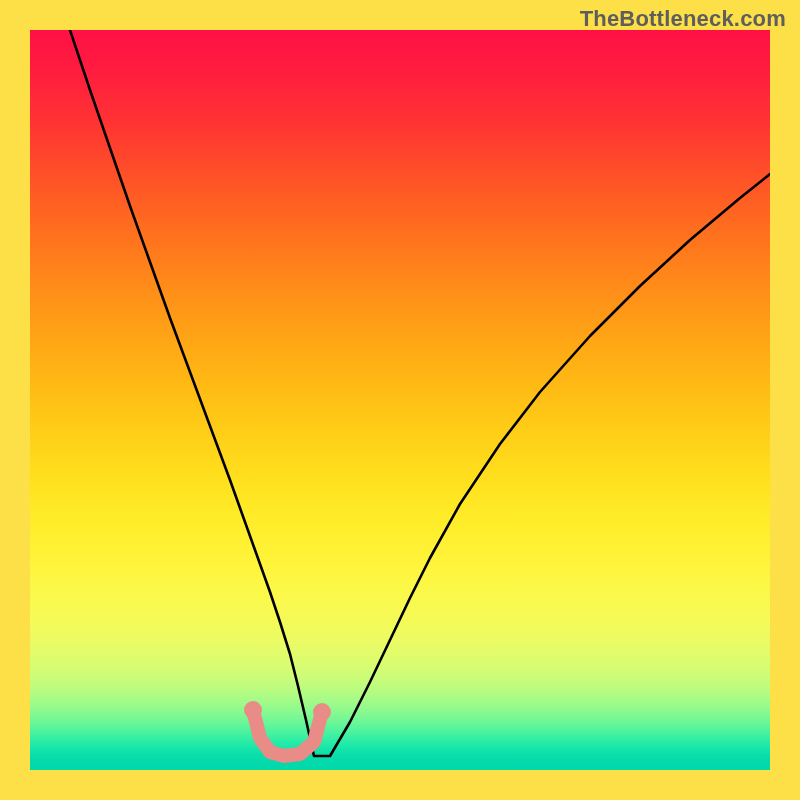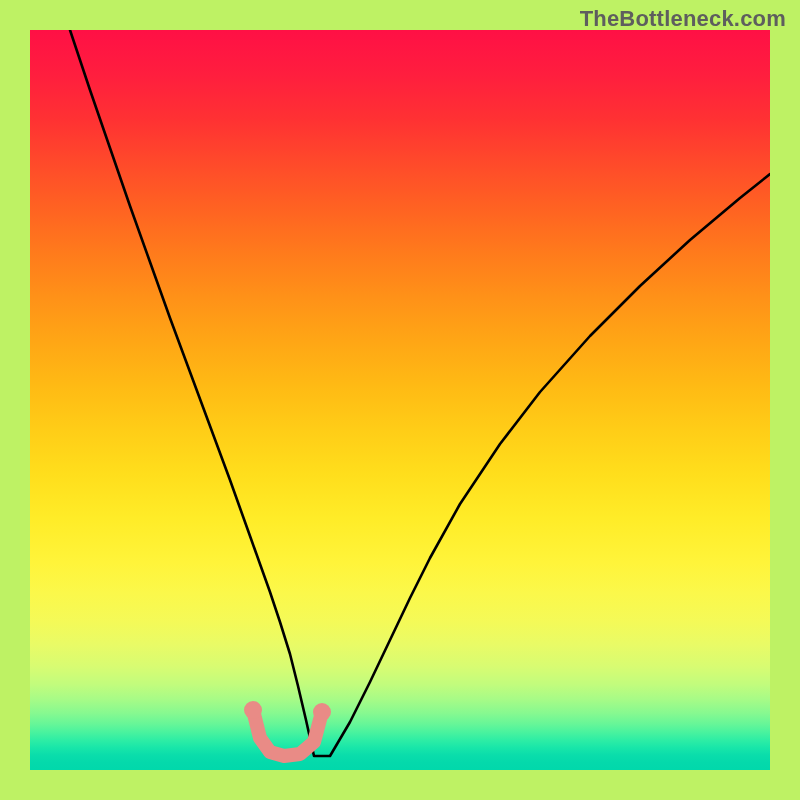--- a/index.html
+++ b/index.html
@@ -1,21 +1,21 @@
 <!DOCTYPE html>
 <html><head>
 <meta charset="utf-8">
 <style>
   * { margin: 0; padding: 0; box-sizing: border-box; }
   html, body { width: 800px; height: 800px; overflow: hidden; background: #000; }
   .frame {
     position: relative;
     width: 800px;
     height: 800px;
-    background: #bef264;
+    background: #fde047;
   }
   .watermark {
     position: absolute;
     top: 6px;
     right: 14px;
     font-family: Arial, Helvetica, sans-serif;
     font-size: 22px;
     font-weight: 600;
     color: #5e5e5e;
     letter-spacing: 0.2px;

